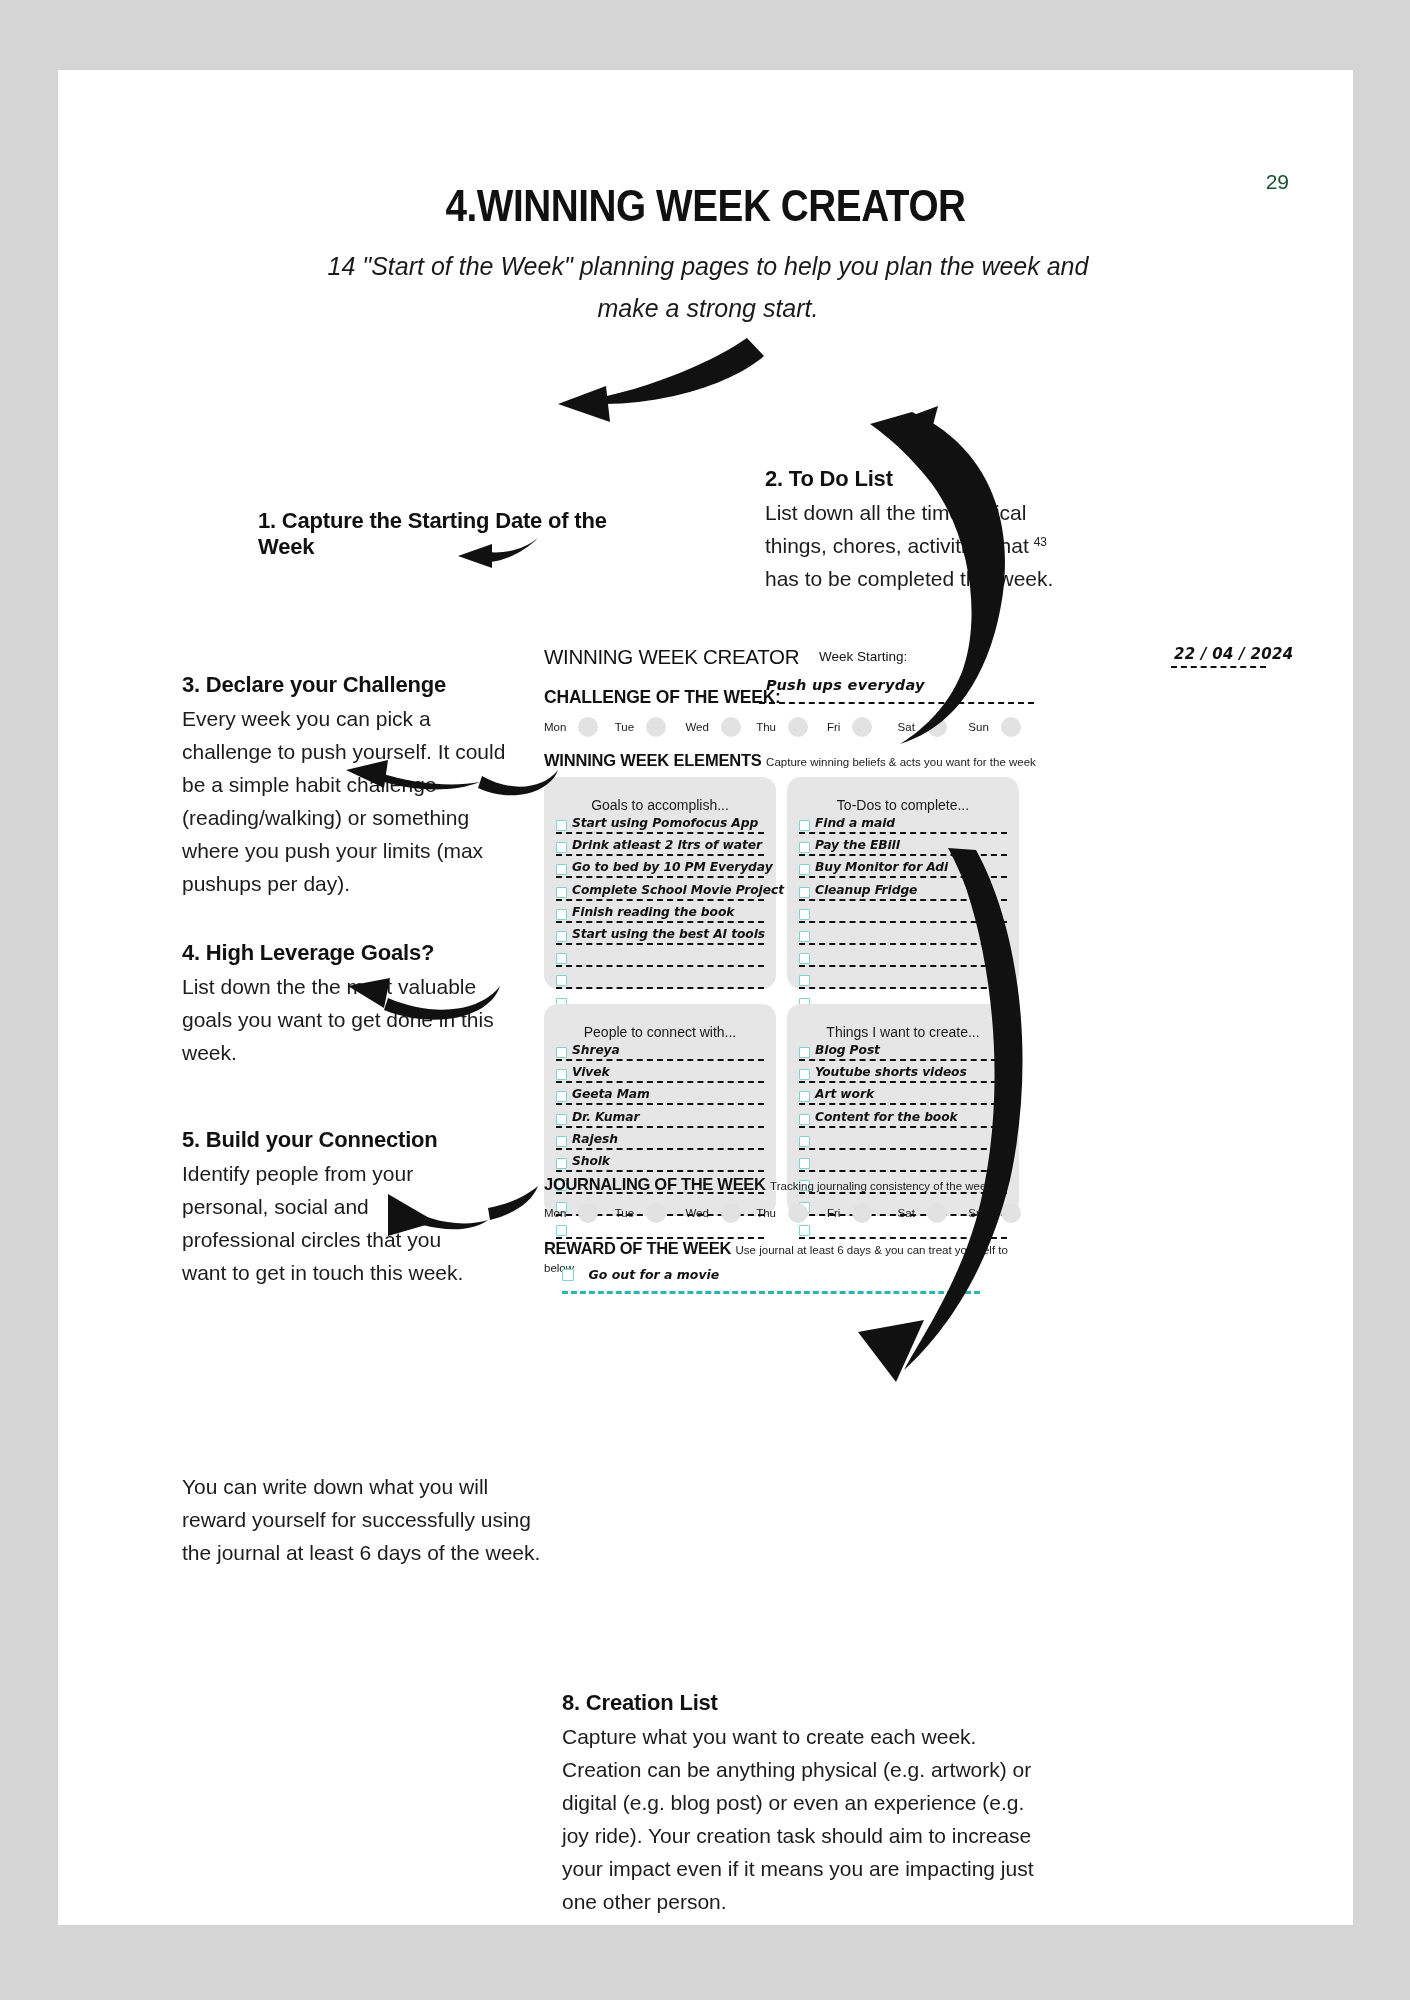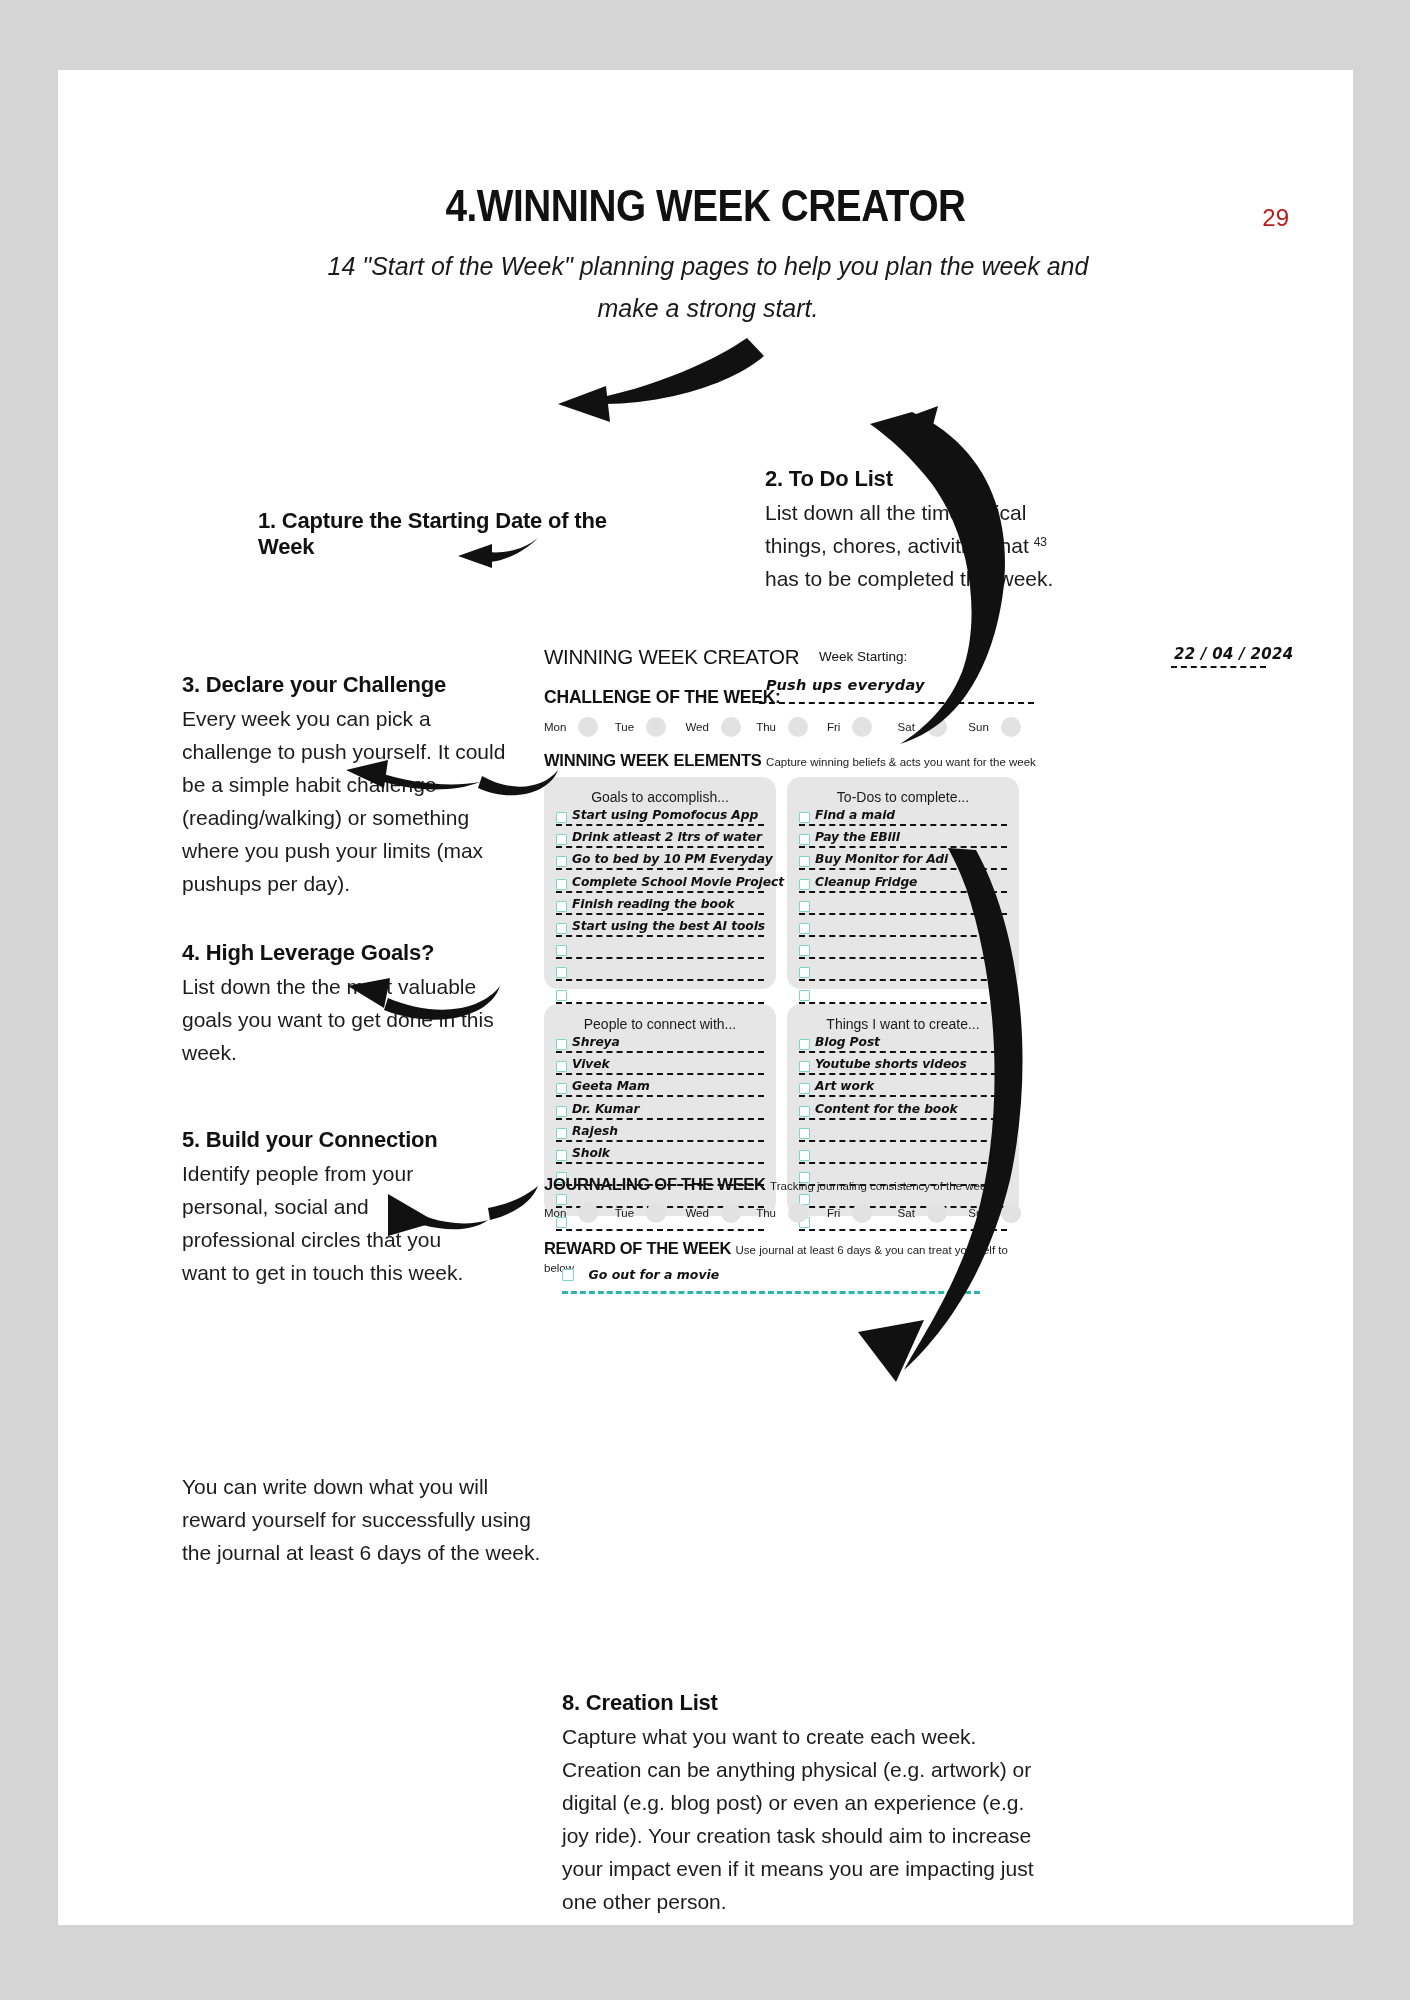--- a/index.html
+++ b/index.html
@@ -24,22 +24,22 @@
     font-size:45px; font-weight:700; letter-spacing:-0.5px;
     color:#111; font-stretch:condensed;
     transform:scaleX(0.86); transform-origin:center top;
   }
   .doc-subtitle{
     position:absolute; left:265px; top:175px; width:770px;
     text-align:center; font-style:italic;
     font-size:25px; line-height:42px; color:#1a1a1a;
   }
   .page-number{
-    position:absolute; right:64px; top:134px;
-    font-size:24px; color:#b91c1c;
+    position:absolute; right:64px; top:100px;
+    font-size:21px; color:#14532d;
   }
 
   
   .note{position:absolute;}
   .note h3{
     margin:0 0 4px 0; font-size:22px; font-weight:700;
     color:#111; letter-spacing:-0.2px;
   }
   .note p{
     margin:0; font-size:21px; line-height:33px; color:#1c1c1c;
@@ -107,21 +107,21 @@
 
   .elements-row{position:absolute; left:0; top:106px; width:100%;}
   .elements-label{font-size:16.5px;font-weight:700;color:#111;letter-spacing:-0.2px;}
   .elements-sub{font-size:11.5px;color:#222;}
 
   .grid{position:absolute; left:0; top:132px; width:100%;}
   .card{
     position:absolute;
     width:232px; height:212px;
     background:#e6e6e6; border-radius:14px;
-    box-sizing:border-box; padding:10px 12px 8px 12px;
+    box-sizing:border-box; padding:18px 12px 8px 12px;
   }
   .card.c1{left:0;   top:0;}
   .card.c2{left:243px; top:0;}
   .card.c3{left:0;   top:227px;}
   .card.c4{left:243px; top:227px;}
   .card-title{
     text-align:center; font-size:14px; color:#1b1b1b;
     margin:2px 0 3px 0;
   }
   .line{

